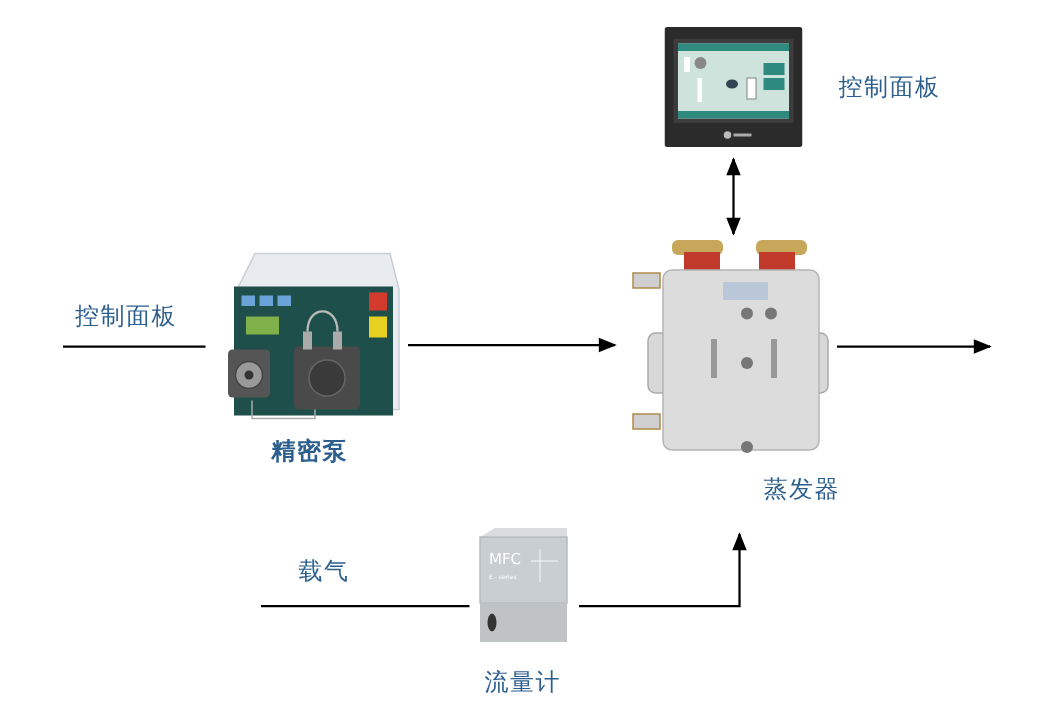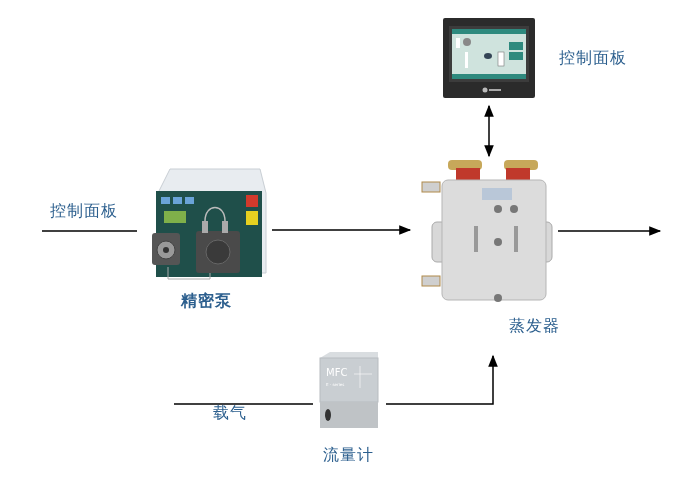--- a/index.html
+++ b/index.html
@@ -86,21 +86,21 @@
     <rect x="96" y="68" width="4" height="26" fill="#999"></rect>
     <circle cx="80" cy="51" r="4" fill="#777"></circle>
     <circle cx="96" cy="51" r="4" fill="#777"></circle>
     <circle cx="80" cy="84" r="4" fill="#777"></circle>
     <circle cx="80" cy="140" r="4" fill="#777"></circle>
     <rect x="64" y="30" width="30" height="12" fill="#b9c7d8"></rect>
   </svg>
 </div>
 <div class="label" style="left:465px;top:316px;margin-left:44px;">蒸发器</div>
 
-<div class="label" style="left:213px;top:371px;margin-top:32px;">载气</div>
+<div class="label" style="left:199px;top:371px;">载气</div>
 
 <div class="device" style="left:316px;top:352px;width:68px;height:78px;">
   <svg width="68" height="78">
     <path d="M4,6 L14,0 L62,0 L62,44 L4,50 Z" fill="#d9dde0"></path>
     <rect x="4" y="6" width="58" height="44" fill="#c9ced2" stroke="#b7bcc0"></rect>
     <text x="10" y="24" font-family="DejaVu Sans, sans-serif" font-size="10" fill="#fff">MFC</text>
     <text x="10" y="34" font-family="DejaVu Sans, sans-serif" font-size="4" fill="#fff">E - series</text>
     <line x1="44" y1="14" x2="44" y2="36" stroke="#fff" stroke-width="0.6"></line>
     <line x1="38" y1="22" x2="56" y2="22" stroke="#fff" stroke-width="0.6"></line>
     <rect x="4" y="50" width="58" height="26" fill="#bfc3c6"></rect>

